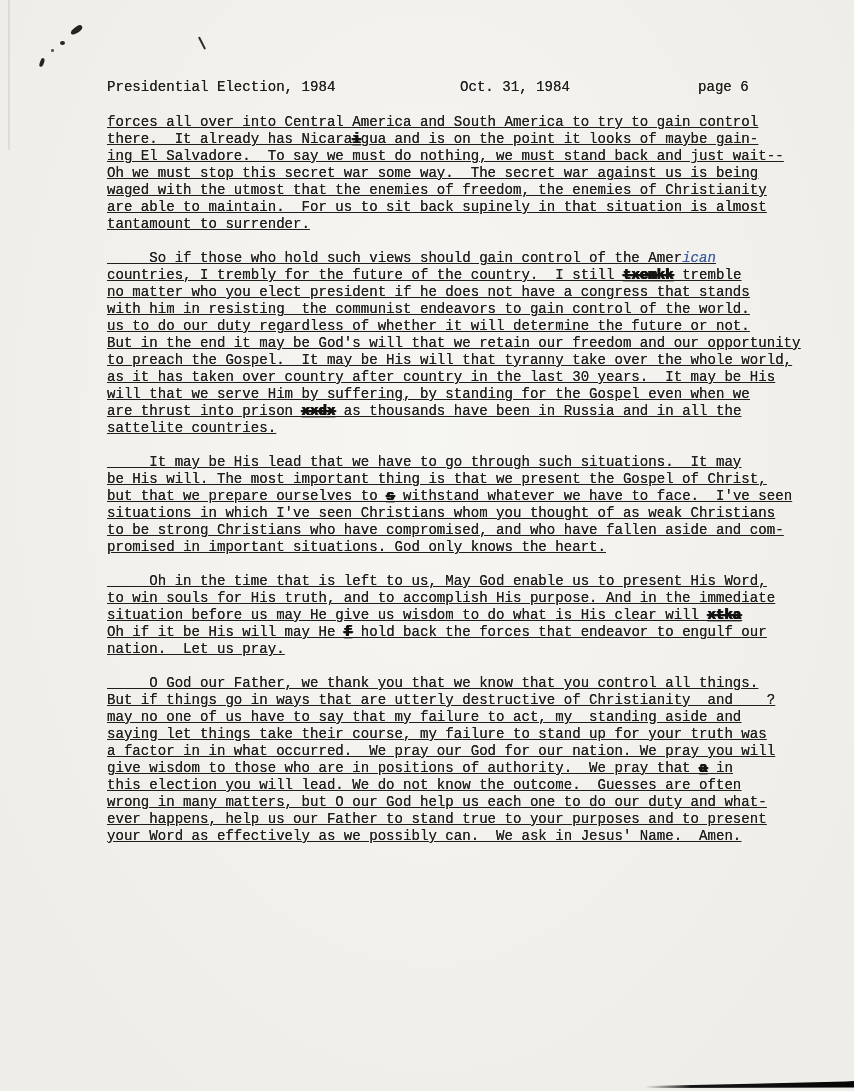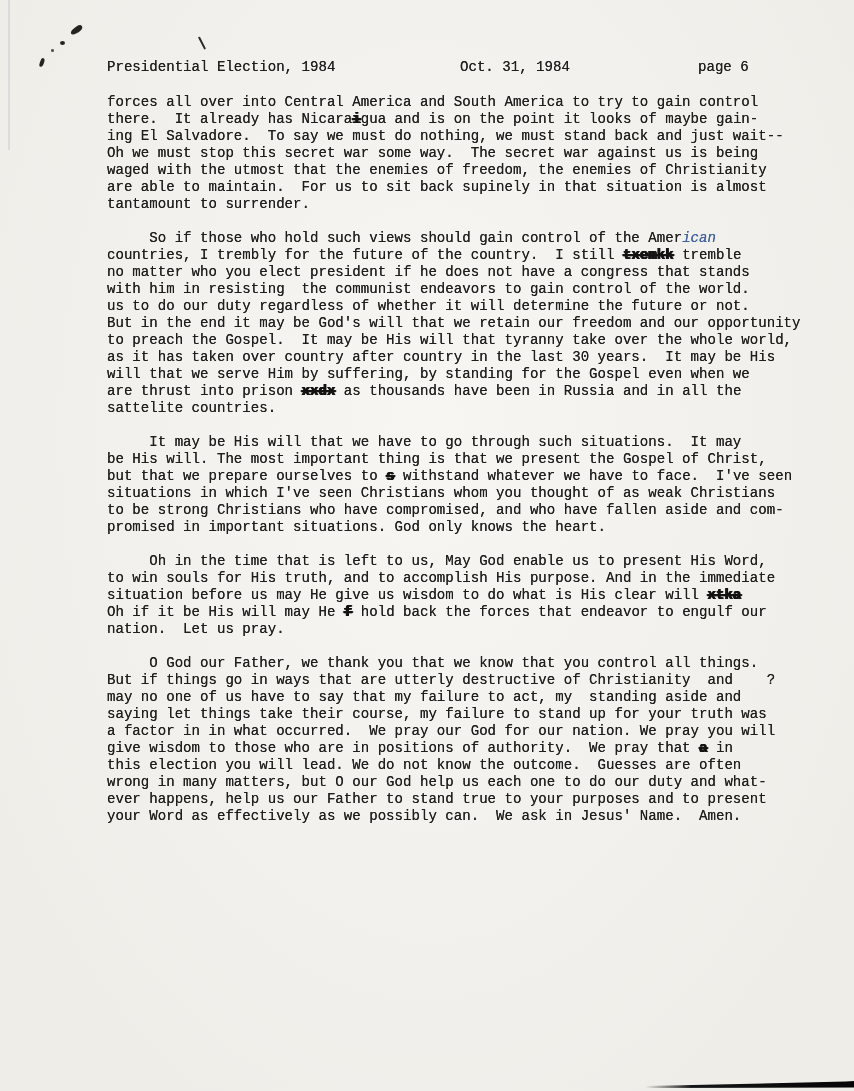--- a/index.html
+++ b/index.html
@@ -24,28 +24,29 @@
     position: absolute; left: 8px; top: 0;
     width: 2px; height: 150px;
     background: rgba(130,140,160,0.18);
   }
   
   .typed {
     font-size: 14.1px;
     line-height: 17px;
     letter-spacing: 0;
     text-shadow: 0 0 0.55px rgba(25,24,22,0.85);
+    margin-top: 20px;
   }
   .header-row { position: absolute; top: 59px; left: 0; width: 100%; height: 17px; }
   .h-left   { position: absolute; left: 107px; white-space: pre; }
   .h-center { position: absolute; left: 460px; white-space: pre; }
   .h-right  { position: absolute; left: 698px; white-space: pre; }
 
   .doc-body { position: absolute; top: 94px; left: 107px; }
-  .para { margin: 0 0 17px 0; }
+  .para { margin: 0 0 17px 0; text-decoration: underline; }
   .line { height: 17px; white-space: pre; }
 
   
   .seg-x {
     font-weight: bold;
     color: #141312;
     text-shadow: 0.6px 0 0 #141312, -0.5px 0 0 #141312, 0 0.4px 0 rgba(20,19,18,0.9);
     text-decoration: line-through;
     text-decoration-thickness: 2px;
   }
@@ -112,21 +113,21 @@
         <div class="line"><span>with him in resisting  the communist endeavors to gain control of the world.</span></div>
         <div class="line"><span>us to do our duty regardless of whether it will determine the future or not.</span></div>
         <div class="line"><span>But in the end it may be God's will that we retain our freedom and our opportunity</span></div>
         <div class="line"><span>to preach the Gospel.  It may be His will that tyranny take over the whole world,</span></div>
         <div class="line"><span>as it has taken over country after country in the last 30 years.  It may be His</span></div>
         <div class="line"><span>will that we serve Him by suffering, by standing for the Gospel even when we</span></div>
         <div class="line"><span>are thrust into prison </span><span class="seg-x">xxdx</span><span> as thousands have been in Russia and in all the</span></div>
         <div class="line"><span>sattelite countries.</span></div>
       </div>
       <div class="para">
-        <div class="line"><span>     It may be His will that we have to go through such situations.  It may</span></div>
+        <div class="line"><span>     It may be His lead that we have to go through such situations.  It may</span></div>
         <div class="line"><span>be His will. The most important thing is that we present the Gospel of Christ,</span></div>
         <div class="line"><span>but that we prepare ourselves to </span><span class="seg-x">s</span><span> withstand whatever we have to face.  I've seen</span></div>
         <div class="line"><span>situations in which I've seen Christians whom you thought of as weak Christians</span></div>
         <div class="line"><span>to be strong Christians who have compromised, and who have fallen aside and com-</span></div>
         <div class="line"><span>promised in important situations. God only knows the heart.</span></div>
       </div>
       <div class="para">
         <div class="line"><span>     Oh in the time that is left to us, May God enable us to present His Word,</span></div>
         <div class="line"><span>to win souls for His truth, and to accomplish His purpose. And in the immediate</span></div>
         <div class="line"><span>situation before us may He give us wisdom to do what is His clear will </span><span class="seg-x">xtka</span></div>

